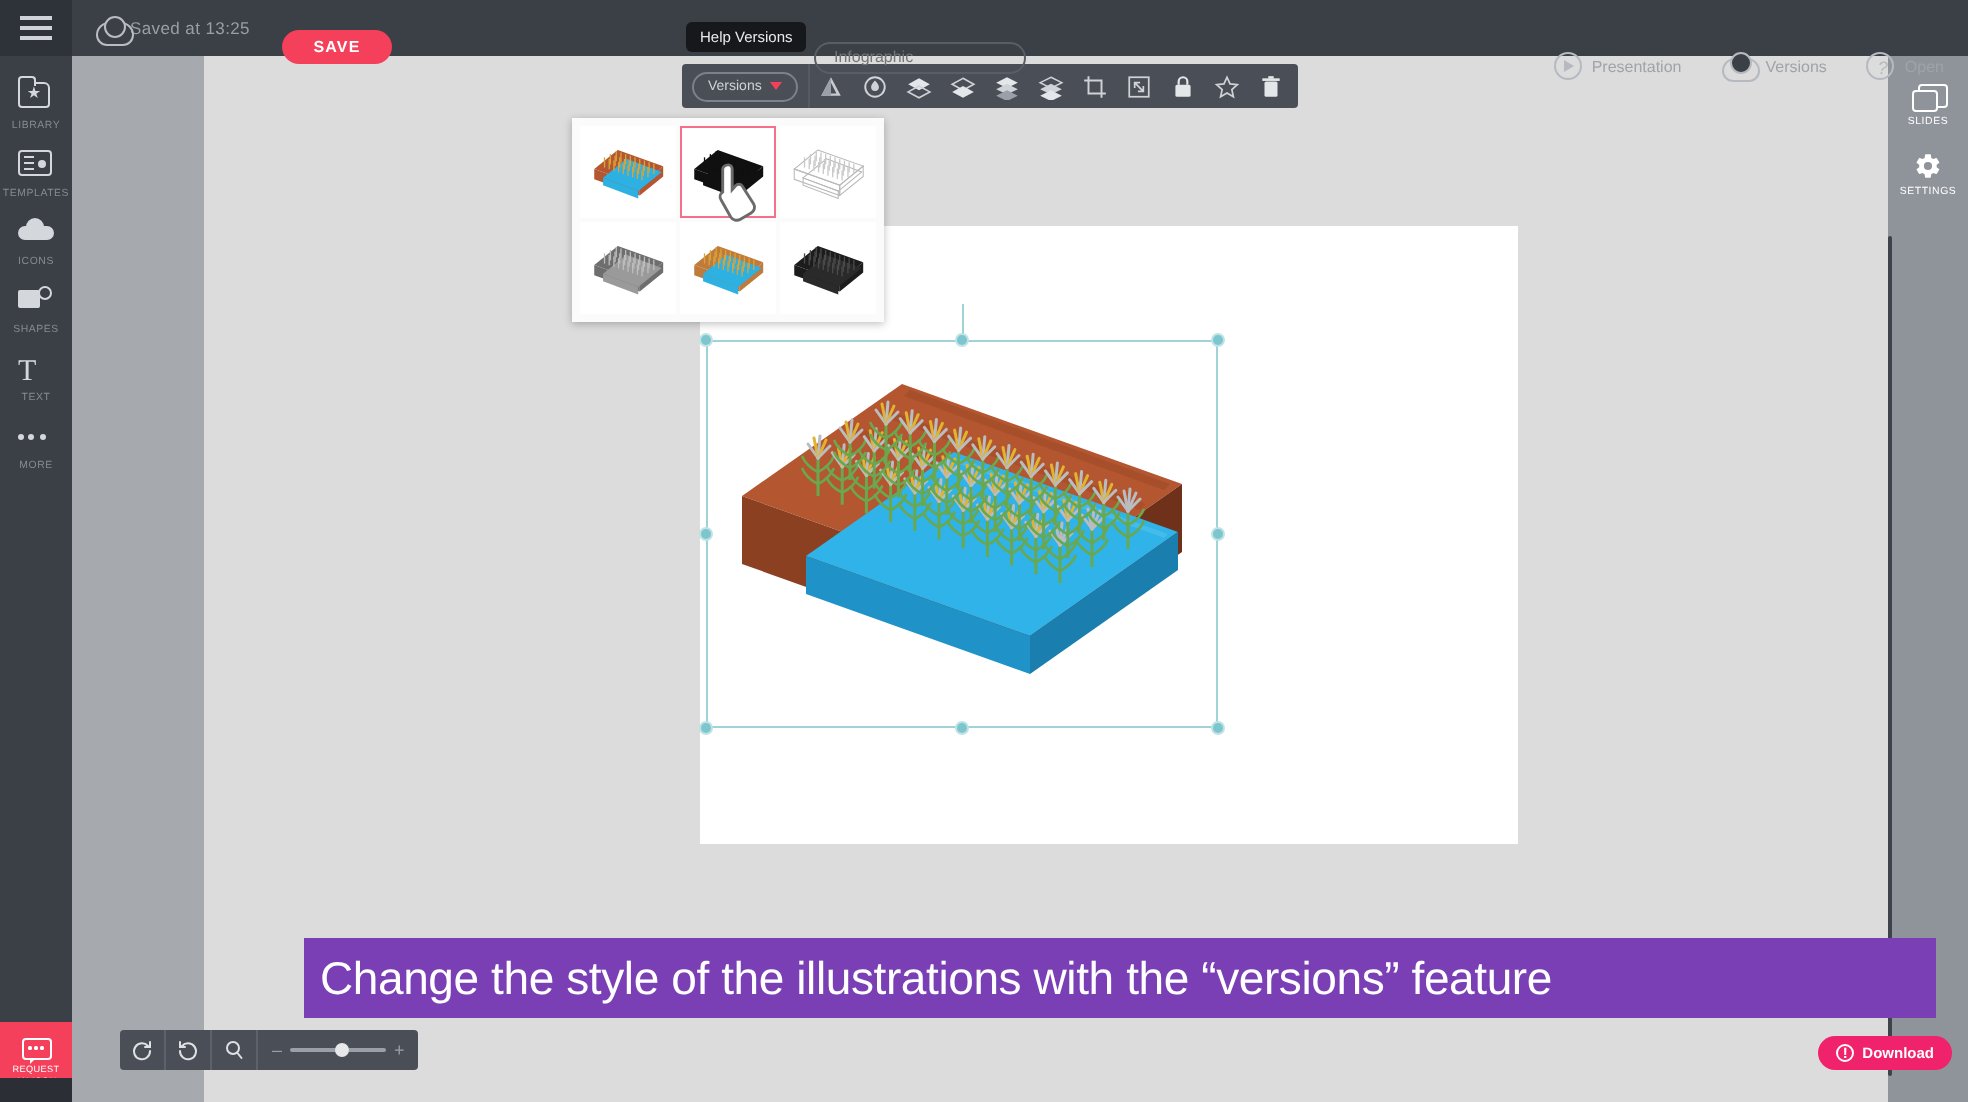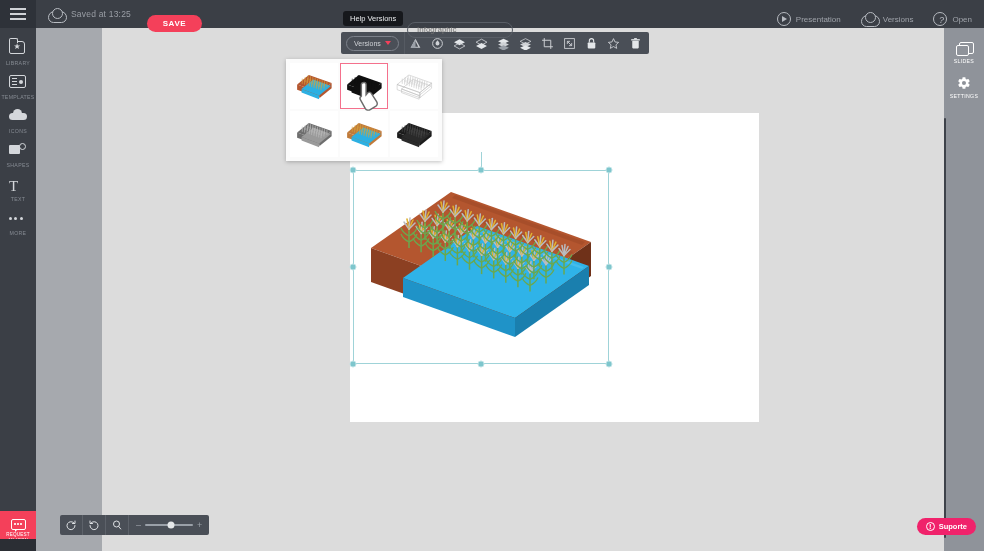--- a/index.html
+++ b/index.html
@@ -16,21 +16,21 @@
     position: absolute; left: 0; top: 0; width: 984px; height: 28px;
     background: #3b3f46; display: flex; align-items: center;
     z-index: 60;
   }
   .hamburger {
     width: 36px; height: 28px; background: #2e3239;
     display: flex; flex-direction: column; align-items: center; justify-content: center;
     gap: 3px; cursor: pointer;
   }
   .hamburger span { display:block; width: 16px; height: 2px; background: #cfd2d6; }
-  .saved-group { display: flex; align-items: center; gap: 6px; margin-left: 12px; }
+  .saved-group { display: flex; align-items: center; margin-left: 12px; }
   .cloud-ico { width: 17px; height: 13px; position: relative; }
   .cloud-ico::before {
     content:""; position:absolute; left:0; top:3px; width:17px; height:10px;
     border:1.4px solid #b9bdc3; border-radius: 7px 7px 6px 6px; background: transparent;
   }
   .cloud-ico::after {
     content:""; position:absolute; left:4px; top:0px; width:9px; height:9px;
     border:1.4px solid #b9bdc3; border-radius:50%; background:#3b3f46;
   }
   .saved-text { color: #9a9ea5; font-size: 8.5px; letter-spacing: .2px; }
@@ -38,21 +38,21 @@
     margin-left: 16px; background: #f4405a; color: #fff; border-radius: 11px;
     height: 17px; min-width: 55px; display:flex; align-items:center; justify-content:center;
     font-size: 8px; font-weight: bold; letter-spacing: .6px; cursor: pointer; border: none; margin-top: 19px;
   }
   .doc-name-wrap { position: absolute; left: 407px; top: 18px; }
   .doc-name {
     width: 106px; height: 16px; border: 1px solid #595e66; border-radius: 8px;
     background: transparent; color: #7d828a; font-size: 8px; padding: 0 9px;
     outline: none; font-family: "Liberation Sans", sans-serif;
   }
-  .topright { position: absolute; right: 12px; top: 12px; height: 40px; display:flex; align-items:flex-start; gap: 20px; }
+  .topright { position: absolute; right: 12px; top: 0; height: 40px; display:flex; align-items:flex-end; gap: 20px; }
   .tr-item { display:flex; align-items:center; gap: 5px; color:#9fa3aa; font-size: 8px; cursor:pointer; }
   .circ-ico { width: 14px; height: 14px; border: 1.3px solid #b6bac0; border-radius: 50%; position: relative; }
   .play-tri {
     position:absolute; left: 4.3px; top: 3px; width:0; height:0;
     border-left: 5px solid #b6bac0; border-top: 3.4px solid transparent; border-bottom: 3.4px solid transparent;
   }
   .dl-cloud { width: 17px; height: 14px; position: relative; }
   .dl-cloud::before {
     content:""; position:absolute; left:0; top:3px; width:17px; height:10px;
     border:1.3px solid #b6bac0; border-radius: 7px 7px 6px 6px;
@@ -1060,20 +1060,23 @@
           <path d="M31.6 18.9 L31.6 11.899999999999999" stroke="#4a4a4a" stroke-width="0.9"></path>
           <path d="M34.8 20 L34.8 13" stroke="#4a4a4a" stroke-width="0.9"></path>
           <path d="M38 21.1 L38 14.100000000000001" stroke="#4a4a4a" stroke-width="0.9"></path>
           <path d="M41.2 22.200000000000003 L41.2 15.200000000000003" stroke="#4a4a4a" stroke-width="0.9"></path>
           <path d="M44.400000000000006 23.300000000000004 L44.400000000000006 16.300000000000004" stroke="#4a4a4a" stroke-width="0.9"></path>
           <path d="M47.6 24.4 L47.6 17.4" stroke="#4a4a4a" stroke-width="0.9"></path>
         </svg>
       </div>
     </div>
 
+  <div class="caption">
+    <div class="caption-text">Change the style of the illustrations with the “versions”  feature</div>
+  </div>
 
   <div class="bottombar">
     <div class="bb-ico">
       <svg viewBox="0 0 24 24" fill="none" stroke="#dfe2e5" stroke-width="2" stroke-linecap="round">
           <path d="M18 8a8 8 0 1 0 2 5"></path>
           <path d="M20 4v5h-5"></path>
         </svg>
     </div>
     <div class="bb-sep"></div>
     <div class="bb-ico">
@@ -1094,17 +1097,17 @@
       <span class="zsign">–</span>
       <span class="ztrack">
           <i class="zknob"></i>
         </span>
       <span class="zsign">+</span>
     </div>
   </div>
 
   <div class="suporte">
     <span class="sup-ico">!</span>
-    <span>Suporte</span>
+    <span>Download</span>
   </div>
 
   <div class="taskbar"></div>
 </div>
 
 </body></html>

